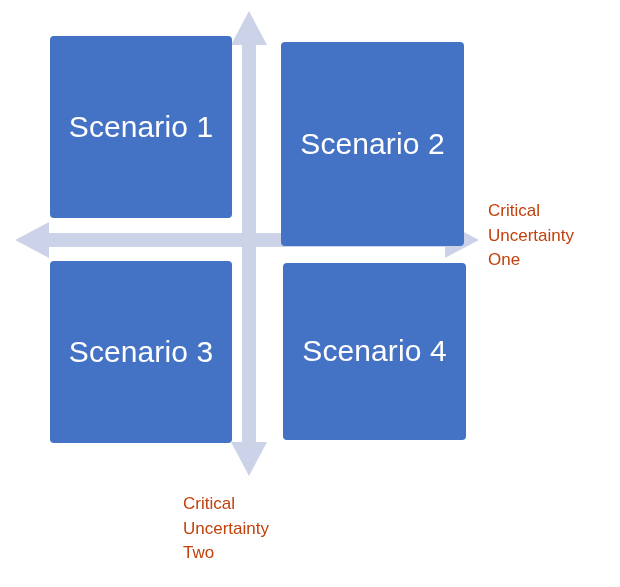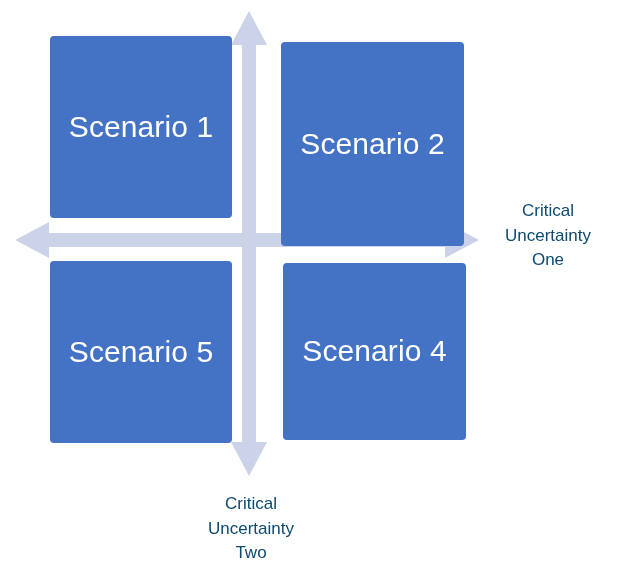--- a/index.html
+++ b/index.html
@@ -52,22 +52,22 @@
   #box-scenario-1 { left: 50px;  top: 36px;  width: 182px; height: 182px; }
   #box-scenario-2 { left: 281px; top: 42px;  width: 183px; height: 204px; }
   #box-scenario-3 { left: 50px;  top: 261px; width: 182px; height: 182px; }
   #box-scenario-4 { left: 283px; top: 263px; width: 183px; height: 177px; }
 
   
   .axis-caption {
     position: absolute;
     font-size: 17px;
     line-height: 1.45;
-    color: #0c4a6e;
-    text-align: center;
+    color: #c2410c;
+    text-align: left;
     white-space: pre-line;
   }
   #caption-uncertainty-one {
     left: 488px;
     top: 199px;
     width: 120px;
   }
   #caption-uncertainty-two {
     left: 183px;
     top: 492px;
@@ -88,21 +88,21 @@
 
   <div class="scenario-box" id="box-scenario-1">
     <span class="scenario-label">Scenario 1</span>
   </div>
 
   <div class="scenario-box" id="box-scenario-2">
     <span class="scenario-label">Scenario 2</span>
   </div>
 
   <div class="scenario-box" id="box-scenario-3">
-    <span class="scenario-label">Scenario 5</span>
+    <span class="scenario-label">Scenario 3</span>
   </div>
 
   <div class="scenario-box" id="box-scenario-4">
     <span class="scenario-label">Scenario 4</span>
   </div>
 
   <div class="axis-caption" id="caption-uncertainty-one">Critical
 Uncertainty
 One</div>
 

